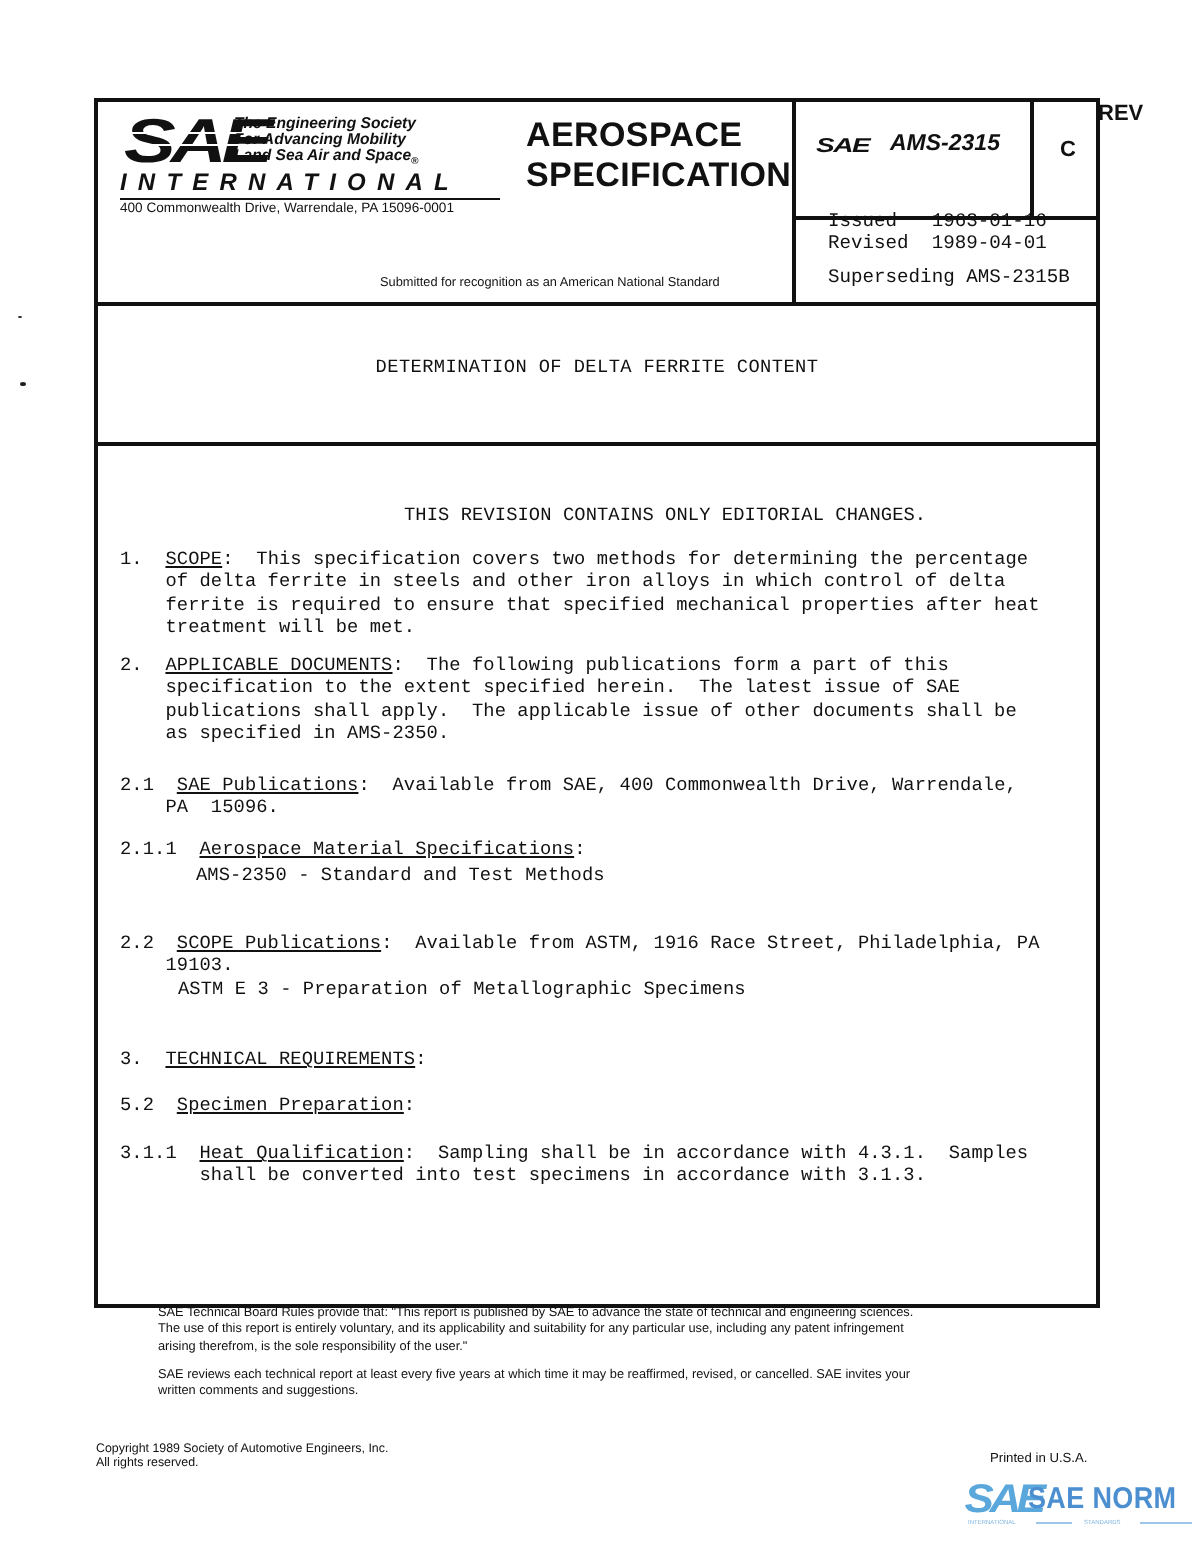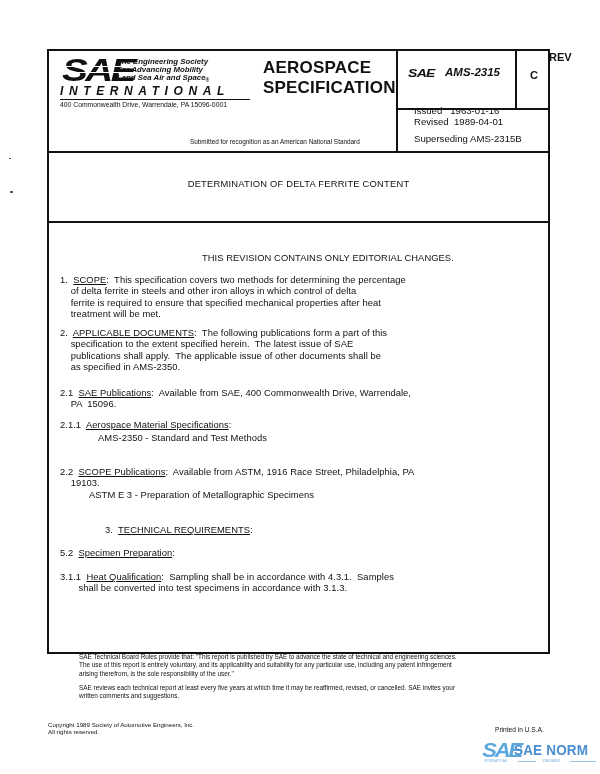--- a/index.html
+++ b/index.html
@@ -1,19 +1,19 @@
 <!DOCTYPE html>
 <html><head>
   <meta charset="utf-8">
   <style>
     html, body { margin: 0; padding: 0; background: #ffffff; }
     body { width: 600px; height: 774px; position: relative; overflow: hidden; color: #111; }
     .abs { position: absolute; }
     .sans { font-family: "Liberation Sans", "DejaVu Sans", sans-serif; }
-    .mono { font-family: Liberation Sans, sans-serif; }
+    .mono { font-family: Liberation Mono, monospace; }
 
     
     .frame { left: 47px; top: 49px; width: 503px; height: 605px; border: 2px solid #111; box-sizing: border-box; }
     .hline { background: #111; height: 2px; }
     .vline { background: #111; width: 2px; }
 
     
     .sae-logo { left: 62px; top: 58px; font-family: "Liberation Sans", sans-serif; font-weight: 900; font-style: italic; font-size: 31px; letter-spacing: -2px; line-height: 26px; transform: scaleX(1.25); transform-origin: left top; }
     .sae-logo .stripe { position: absolute; left: 0; right: 0; height: 1px; background: #fff; }
     .society { left: 117px; top: 58px; font-size: 7.8px; font-weight: bold; font-style: italic; line-height: 8.2px; }
@@ -113,21 +113,21 @@
 
 <div class="abs body-text mono" style="left:60px;top:408px;">
 <span>2.1.1</span>  <span class="u">Aerospace Material Specifications</span><span>:</span></div>
 <div class="abs body-text mono" style="left:98px;top:432px;">AMS-2350 - Standard and Test Methods</div>
 
 <div class="abs body-text mono" style="left:60px;top:455px;">
 <span>2.2</span>  <span class="u">SCOPE Publications</span><span>:  Available from ASTM, 1916 Race Street, Philadelphia, PA</span>
     <span>19103.</span></div>
 <div class="abs body-text mono" style="left:89px;top:489px;">ASTM E 3 - Preparation of Metallographic Specimens</div>
 
-<div class="abs body-text mono" style="left:60px;top:513px;margin-left:45px;">
+<div class="abs body-text mono" style="left:60px;top:513px;">
 <span>3.</span>  <span class="u">TECHNICAL REQUIREMENTS</span><span>:</span></div>
 
 <div class="abs body-text mono" style="left:60px;top:536px;">
 <span>5.2</span>  <span class="u">Specimen Preparation</span><span>:</span></div>
 
 <div class="abs body-text mono" style="left:60px;top:560px;">
 <span>3.1.1</span>  <span class="u">Heat Qualification</span><span>:  Sampling shall be in accordance with 4.3.1.  Samples</span>
        <span>shall be converted into test specimens in accordance with 3.1.3.</span></div>
 
 <div class="abs footer-note sans" style="left:79px;top:653px;width:470px;">

